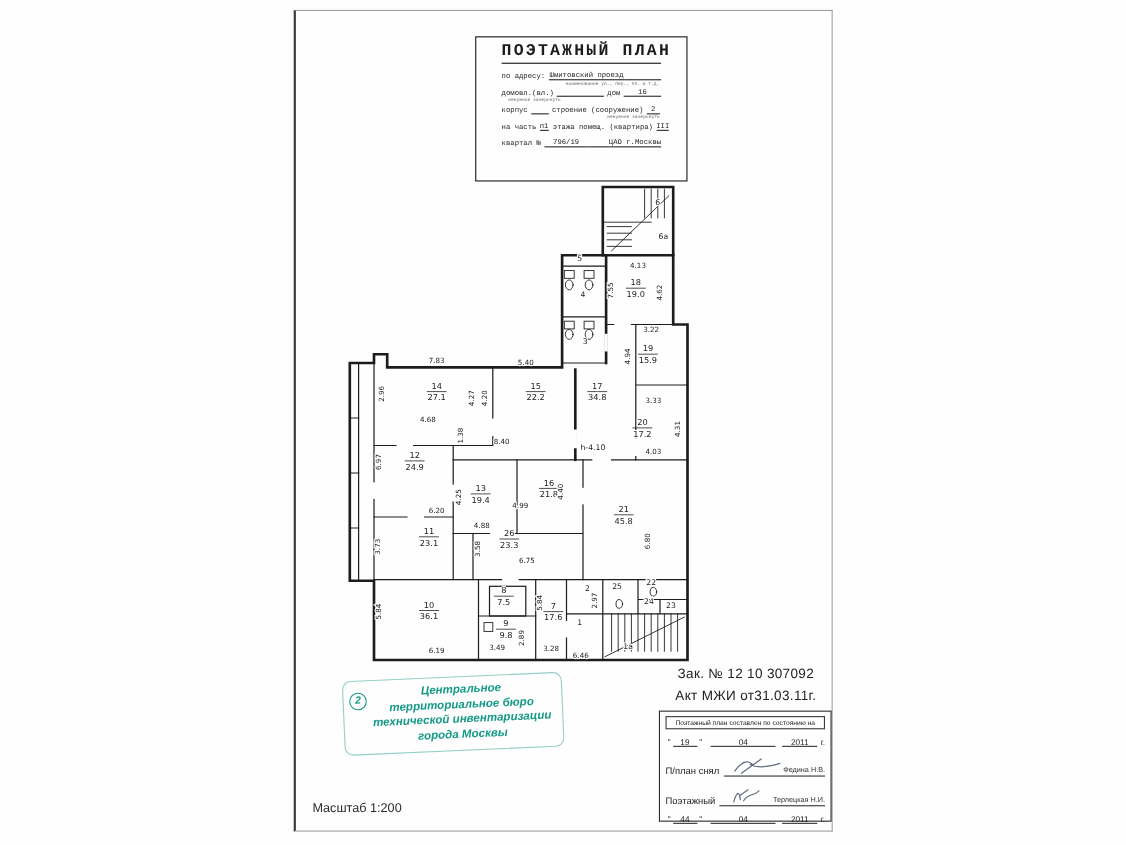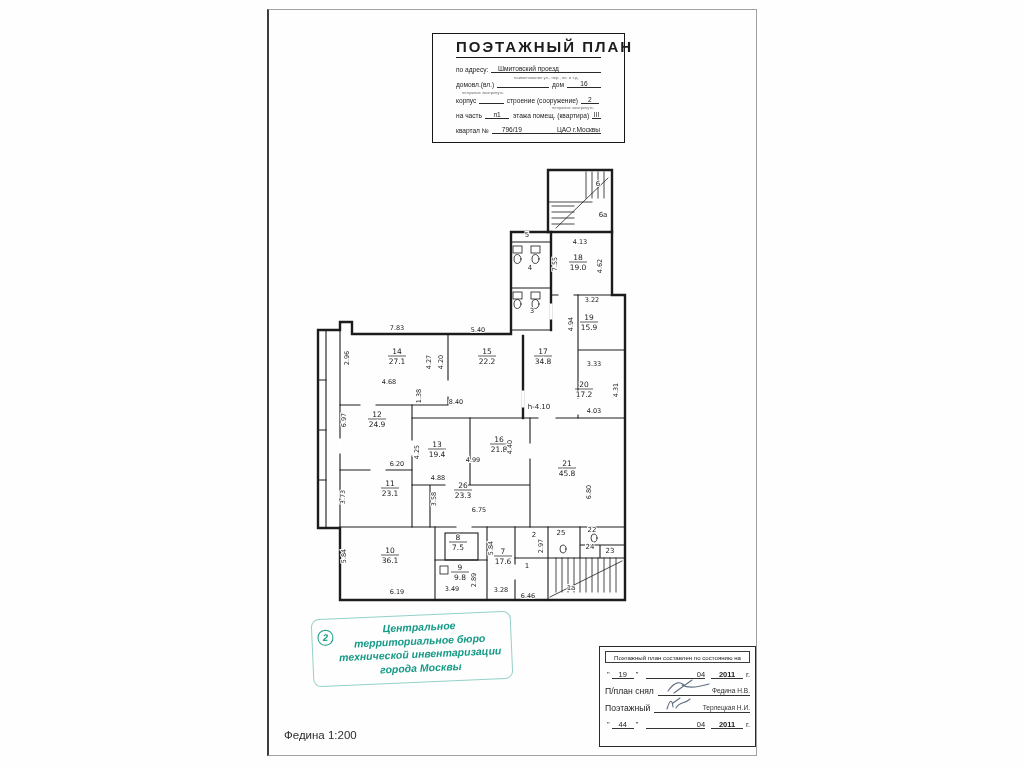--- a/index.html
+++ b/index.html
@@ -2,22 +2,22 @@
 <html><head>
 <meta charset="utf-8">
 <style>
   html,body{margin:0;padding:0;background:#ffffff;}
   .page{position:relative;width:1024px;height:768px;background:#fefefe;overflow:hidden;
         font-family:"Liberation Sans",sans-serif;color:#1c1c1c;}
   .doc-frame{position:absolute;left:267px;top:9px;width:487px;height:745px;
              border:1px solid #a0a0a0;border-left:2px solid #3c3c3c;}
 
   
-  .header-box{position:absolute;left:432px;top:33px;width:193px;height:110px;
-              border:1.4px solid #161616;padding:4px 23px;box-sizing:border-box;}
+  .header-box{position:absolute;left:432px;top:33px;width:193px;height:132px;
+              border:1.4px solid #161616;padding:4px 23px;box-sizing:border-box;font-family:Liberation Mono, monospace;}
   .hb-title{font-size:15px;font-weight:bold;letter-spacing:2px;text-align:center;
             border-bottom:1.4px solid #161616;padding-bottom:2px;white-space:nowrap;}
   .hb-row{display:flex;align-items:flex-end;font-size:6.6px;margin-top:7.2px;position:relative;
           white-space:nowrap;}
   .hb-row .lbl{margin-right:3px;}
   .u{border-bottom:0.9px solid #2a2a2a;height:8px;box-sizing:border-box;}
   .val{text-align:center;}
   .note{position:absolute;font-size:4.2px;color:#707070;}
 
   
@@ -34,22 +34,22 @@
 
   
   .order-notes{position:absolute;left:598px;top:602px;width:160px;text-align:center;
                font-size:12.3px;letter-spacing:0.3px;color:#222;line-height:20px;}
   .stamp-box{position:absolute;left:599px;top:646px;width:157px;height:101px;
              border:1.5px solid #2a2a2a;padding:4px 5px;box-sizing:border-box;font-size:7.5px;}
   .sb-title{border:0.9px solid #3a3a3a;font-size:6.1px;text-align:center;padding:1.5px 1px;}
   .sb-date{display:flex;align-items:flex-end;margin-top:7px;font-size:7.5px;}
   .sb-date .q{margin:0 2px;}
   .sb-u{border-bottom:0.9px solid #333;text-align:center;height:9px;box-sizing:border-box;}
-  .w1{width:22px;} .w2{flex:1;margin:0 6px;text-align:right;} .w3{width:32px;margin-right:3px;font-weight:bold;}
-  .sb-sig{display:flex;align-items:flex-end;margin-top:1px;}
+  .w1{width:22px;} .w2{flex:1;margin:0 6px;} .w3{width:32px;margin-right:3px;}
+  .sb-sig{display:flex;align-items:flex-end;margin-top:11px;}
   .sb-lbl{font-size:8.6px;margin-right:4px;white-space:nowrap;}
   .sb-line{flex:1;border-bottom:0.9px solid #333;position:relative;height:15px;}
   .sb-name{position:absolute;right:0;bottom:1px;font-size:6.6px;color:#333;}
   .sig{position:absolute;left:8px;bottom:0px;width:46px;height:17px;}
   .sig path{stroke:#5f6f83;fill:none;stroke-width:1.1;stroke-linecap:round;}
 
   .scale-note{position:absolute;left:284px;top:729px;font-size:11.5px;color:#2c2c2c;}
 </style>
 </head>
 <body>
@@ -261,20 +261,24 @@
   </svg>
 
   <div class="green-stamp">
     <span class="gs-num">2</span>
     <div>Центральное</div>
     <div>территориальное бюро</div>
     <div>технической инвентаризации</div>
     <div>города Москвы</div>
   </div>
 
+  <div class="order-notes">
+    <div>Зак. № 12 10 307092</div>
+    <div>Акт МЖИ от31.03.11г.</div>
+  </div>
 
   <div class="stamp-box">
     <div class="sb-title">Поэтажный план составлен по состоянию на</div>
     <div class="sb-date">
       <span class="q">"</span>
       <span class="sb-u w1">19</span>
       <span class="q">"</span>
       <span class="sb-u w2">04</span>
       <span class="sb-u w3">2011</span>
       <span>г.</span>
@@ -300,14 +304,14 @@
     <div class="sb-date">
       <span class="q">"</span>
       <span class="sb-u w1">44</span>
       <span class="q">"</span>
       <span class="sb-u w2">04</span>
       <span class="sb-u w3">2011</span>
       <span>г.</span>
     </div>
   </div>
 
-  <div class="scale-note">Федина 1:200</div>
+  <div class="scale-note">Масштаб 1:200</div>
 </div>
 
 </body></html>

